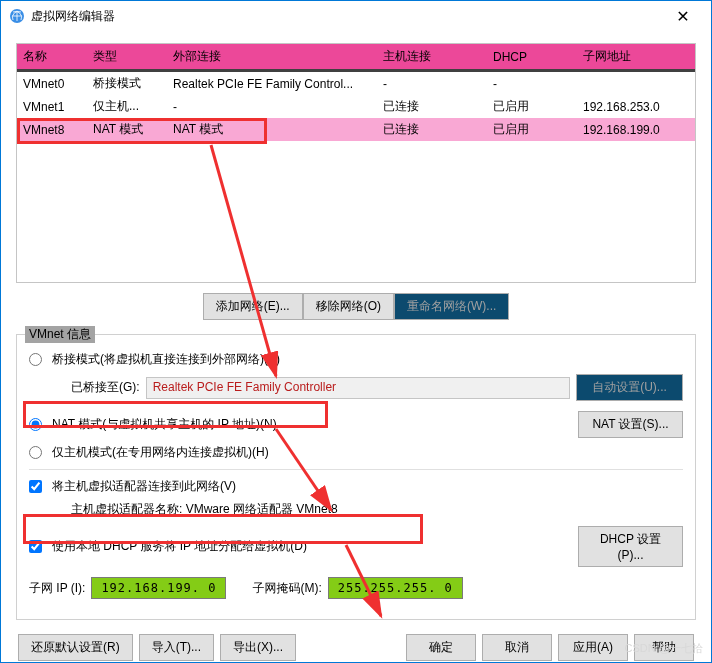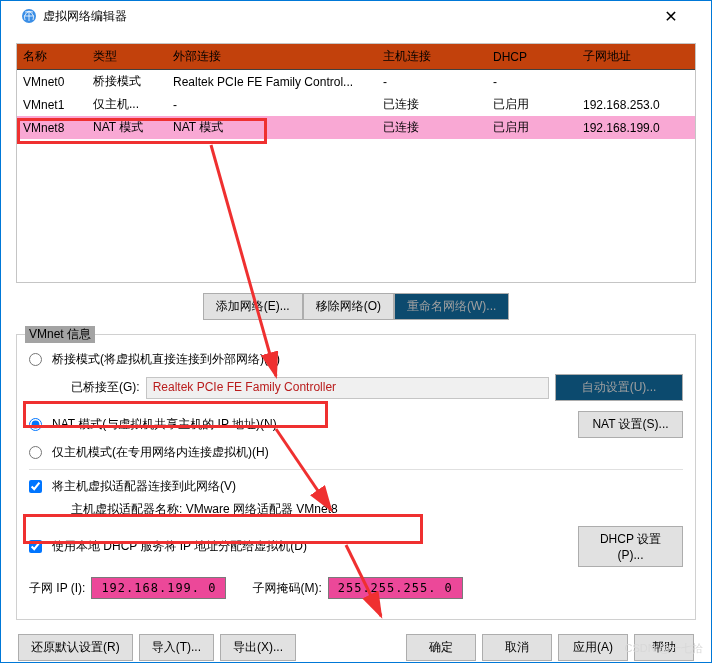--- a/index.html
+++ b/index.html
@@ -1,43 +1,43 @@
 <!DOCTYPE html>
 <html><head>
   <meta charset="utf-8">
   <style>
     * { box-sizing: border-box; margin: 0; padding: 0; font-family: "Microsoft YaHei", "Segoe UI", sans-serif; font-size: 12px; }
     body { width: 712px; height: 663px; background: #fff; border: 1px solid #0078d7; position: relative; }
     
-    .titlebar { height: 30px; display: flex; align-items: center; padding: 0 20px; background: #fff; }
+    .titlebar { height: 30px; display: flex; align-items: center; padding: 0 8px; background: #fff; }
     .titlebar .icon { width: 16px; height: 16px; margin-right: 6px; }
     .titlebar .title { flex: 1; }
     .titlebar .close { width: 40px; height: 30px; display: flex; align-items: center; justify-content: center; font-size: 16px; }
     
     .content { padding: 12px 15px; }
     
     .table-wrap { border: 1px solid #c5c5c5; height: 240px; background: #fff; position: relative; }
     .tbl { width: 100%; border-collapse: collapse; table-layout: fixed; }
-    .tbl th { text-align: left; font-weight: normal; padding: 4px 6px; border-bottom: 1px solid #404040; background: #c2410c; white-space: nowrap; overflow: hidden; }
+    .tbl th { text-align: left; font-weight: normal; padding: 4px 6px; border-bottom: 3px solid #404040; background: #ec4899; white-space: nowrap; overflow: hidden; }
     .tbl td { padding: 3px 6px; white-space: nowrap; overflow: hidden; }
     .tbl tr.sel td { background: #f9a8d4; }
     
     .net-buttons { display: flex; gap: 0; justify-content: center; margin: 10px 0 14px; }
     .btn { padding: 4px 12px; border: 1px solid #adadad; background: #e1e1e1; cursor: default; min-height: 24px; }
     .btn.disabled { color: #a0a0a0; background: #0c4a6e; }
     
     .group { border: 1px solid #d0d0d0; padding: 10px 12px 14px; margin-bottom: 10px; position: relative; }
     .group-label { position: absolute; top: -9px; left: 8px; background: #a3a3a3; padding: 0 4px; }
     
     .row { display: flex; align-items: center; margin: 6px 0; gap: 6px; }
     .row.indent2 { margin-left: 42px; }
     
     .radio, .check { width: 13px; height: 13px; margin-right: 4px; }
     .combo { flex: 1; padding: 2px 6px; border: 1px solid #c5c5c5; background: #f0f0f0; color: #b91c1c; height: 22px; }
-    .ipfield { width: 135px; padding: 2px 6px; border: 1px solid #7a7a7a; background: #ec4899; height: 22px; text-align: center; letter-spacing: 1px; font-family: monospace; font-size: 12px; }
+    .ipfield { width: 135px; padding: 2px 6px; border: 1px solid #7a7a7a; background: #84cc16; height: 22px; text-align: center; letter-spacing: 1px; font-family: monospace; font-size: 12px; }
     
     .right-btn { margin-left: auto; width: 105px; text-align: center; }
     
     .sep { height: 1px; background: #e0e0e0; margin: 8px 0; }
     
     .bottom-buttons { display: flex; gap: 6px; justify-content: flex-start; margin-top: 14px; padding: 0 2px; }
     .bottom-buttons .spacer { flex: 1; }
     
     .hl { position: absolute; border: 3px solid #ef3030; pointer-events: none; z-index: 5; }
     .arrow-layer { position: absolute; left:0; top:0; width:712px; height:663px; pointer-events:none; z-index:6; }
@@ -115,21 +115,21 @@
   <div class="group">
     <span class="group-label">VMnet 信息</span>
 
     <div class="row">
       <input type="radio" class="radio" style="">
       <span>桥接模式(将虚拟机直接连接到外部网络)(B)</span>
     </div>
     <div class="row indent2">
       <span>已桥接至(G):</span>
       <div class="combo"><span>Realtek PCIe FE Family Controller</span></div>
-      <button class="btn disabled" style="width:128px">自动设置(U)...</button>
+      <button class="btn disabled" style="width:107px">自动设置(U)...</button>
     </div>
 
     <div class="row" style="margin-top:10px">
       <input type="radio" class="radio" checked="" style="">
       <span>NAT 模式(与虚拟机共享主机的 IP 地址)(N)</span>
       <button class="btn right-btn">NAT 设置(S)...</button>
     </div>
 
     <div class="row">
       <input type="radio" class="radio" style="">

